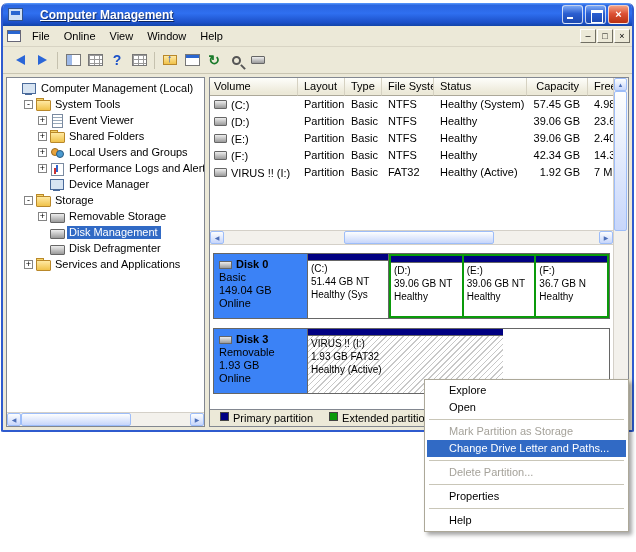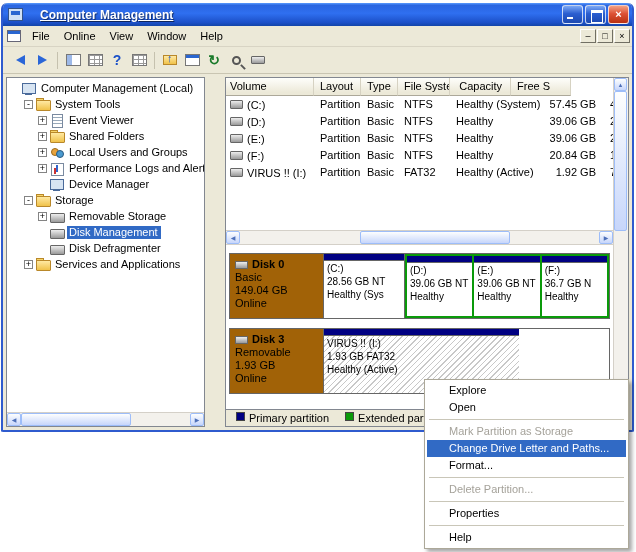--- a/index.html
+++ b/index.html
@@ -51,21 +51,21 @@
   .ic-win { width:15px; height:12px; background:#fff; border:1px solid #777; position:relative; }
   .ic-win::before { content:""; position:absolute; left:0; right:0; top:0; height:3px; background:#2a66d0; }
   .ic-up { width:14px; height:10px; background:linear-gradient(#ffe9a2,#f0c24a); border:1px solid #b9882a; position:relative; }
   .ic-up::after { content:"↑"; position:absolute; left:3px; top:-4px; font-size:11px; color:#1a50c8; font-weight:bold; }
   .ic-refresh { color:#1a7a2a; font-size:14px; font-weight:bold; }
   .ic-search { width:9px; height:9px; border:2px solid #555; border-radius:50%; position:relative; }
   .ic-search::after { content:""; position:absolute; width:6px; height:2px; background:#555; left:6px; top:8px; transform:rotate(45deg); }
   .ic-disk { width:14px; height:8px; background:linear-gradient(#ededed,#9a9a9a); border:1px solid #666; border-radius:1px; }
 
   
-  .main { flex:1; display:flex; padding:3px; min-height:0;gap:16px; }
+  .main { flex:1; display:flex; padding:3px; min-height:0; }
 
   
   .tree-pane { width:199px; flex:none; background:#fff; border:1px solid #828790;
     display:flex; flex-direction:column; min-height:0; }
   .tree-list { flex:1; overflow:hidden; padding-top:2px; }
   .titem { height:16px; display:flex; align-items:center; white-space:nowrap; overflow:hidden; }
   .lv0 { padding-left:3px; } .lv1 { padding-left:17px; } .lv2 { padding-left:31px; }
   .exp { width:9px; height:9px; flex:none; border:1px solid #848484; background:#fff;
     font-size:9px; line-height:7px; text-align:center; margin-right:3px; color:#000; }
   .exp.noexp { visibility:hidden; }
@@ -115,21 +115,21 @@
   .c-free { width:60px; }
   .vol-ico { width:13px; height:9px; flex:none; margin-right:4px; background:linear-gradient(#ededed,#9a9a9a); border:1px solid #666; border-radius:1px; }
 
   .hscroll { height:15px; flex:none; background:#f3f1ec; border-top:1px solid #d4d0c8; border-bottom:1px solid #d4d0c8;
     display:flex; align-items:center; }
   .hthumb { width:150px; height:13px; margin-left:120px; }
 
   
   .disk-view { flex:1; overflow:hidden; padding:8px 3px 2px 3px; background:#fff; }
   .disk-row { display:flex; height:66px; margin-bottom:9px; border:1px solid #666; background:#fff; }
-  .disk-head { width:94px; flex:none; background:#a16207; border-right:1px solid #666; padding:4px 5px; line-height:13px; overflow:hidden; white-space:nowrap; }
+  .disk-head { width:94px; flex:none; background:#3b82f6; border-right:1px solid #666; padding:4px 5px; line-height:13px; overflow:hidden; white-space:nowrap; }
   .disk-head .dname { font-weight:bold; display:flex; align-items:center; }
   .dh-ico { width:13px; height:8px; flex:none; margin-right:4px; background:linear-gradient(#ededed,#9a9a9a); border:1px solid #666; }
   .part-area { flex:1; display:flex; min-width:0; }
   .pcell { display:flex; flex-direction:column; border-left:1px solid #666; overflow:hidden; background:#fff; }
   .pcell:first-child { border-left:none; }
   .pstrip { height:7px; flex:none; background:#000082; border-bottom:1px solid #666; }
   .pbody { flex:1; padding:1px 3px; font-size:10px; line-height:13px; white-space:nowrap; overflow:hidden; }
   .ext-group { flex:1; display:flex; background:#0a9a0a; border-left:1px solid #666; padding:2px; gap:2px; min-width:0; }
   .ext-group .pcell { flex:1; border-left:none; }
   .hatched .pbody { background:repeating-linear-gradient(135deg,#ffffff 0 3px,#c8c8c8 3px 4px); }
@@ -290,20 +290,21 @@
     <div class="right-pane">
       <div class="rp-main">
         <div class="rp-content">
 
           <div class="vol-section">
             <div class="vrow vhead">
               <span class="vcell c-vol">Volume</span>
               <span class="vcell c-lay">Layout</span>
               <span class="vcell c-typ">Type</span>
               <span class="vcell c-fs">File System</span>
+              <span class="vcell c-st">Status</span>
               <span class="vcell c-cap">Capacity</span>
               <span class="vcell c-free">Free S</span>
             </div>
             <div class="vrow">
               <span class="vcell c-vol">
                   <span class="vol-ico"></span>
                   <span>(C:)</span>
                 </span>
               <span class="vcell c-lay">Partition</span>
               <span class="vcell c-typ">Basic</span>
@@ -338,21 +339,21 @@
             </div>
             <div class="vrow">
               <span class="vcell c-vol">
                   <span class="vol-ico"></span>
                   <span>(F:)</span>
                 </span>
               <span class="vcell c-lay">Partition</span>
               <span class="vcell c-typ">Basic</span>
               <span class="vcell c-fs">NTFS</span>
               <span class="vcell c-st">Healthy</span>
-              <span class="vcell c-cap">20.84 GB</span>
+              <span class="vcell c-cap">42.34 GB</span>
               <span class="vcell c-free">14.38</span>
             </div>
             <div class="vrow">
               <span class="vcell c-vol">
                   <span class="vol-ico"></span>
                   <span>VIRUS !! (I:)</span>
                 </span>
               <span class="vcell c-lay">Partition</span>
               <span class="vcell c-typ">Basic</span>
               <span class="vcell c-fs">FAT32</span>
@@ -379,21 +380,21 @@
                   </div>
                 <div>Basic</div>
                 <div>149.04 GB</div>
                 <div>Online</div>
               </div>
               <div class="part-area">
                 <div class="pcell" style="width:80px;">
                   <div class="pstrip"></div>
                   <div class="pbody">
                     <div>(C:)</div>
-                    <div>28.56 GB NT</div>
+                    <div>51.44 GB NT</div>
                     <div>Healthy (Sys</div>
                   </div>
                 </div>
                 <div class="ext-group">
                   <div class="pcell">
                     <div class="pstrip"></div>
                     <div class="pbody">
                       <div>(D:)</div>
                       <div>39.06 GB NT</div>
                       <div>Healthy</div>
@@ -472,20 +473,19 @@
 
   </div>
 </div>
 
 <div class="ctx-menu">
   <div class="ctx-item">Explore</div>
   <div class="ctx-item">Open</div>
   <div class="ctx-sep"></div>
   <div class="ctx-item disabled">Mark Partition as Storage</div>
   <div class="ctx-item hilite">Change Drive Letter and Paths...</div>
-  <div class="ctx-item">Format...</div>
   <div class="ctx-sep"></div>
   <div class="ctx-item disabled">Delete Partition...</div>
   <div class="ctx-sep"></div>
   <div class="ctx-item">Properties</div>
   <div class="ctx-sep"></div>
   <div class="ctx-item">Help</div>
 </div>
 
 </body></html>

